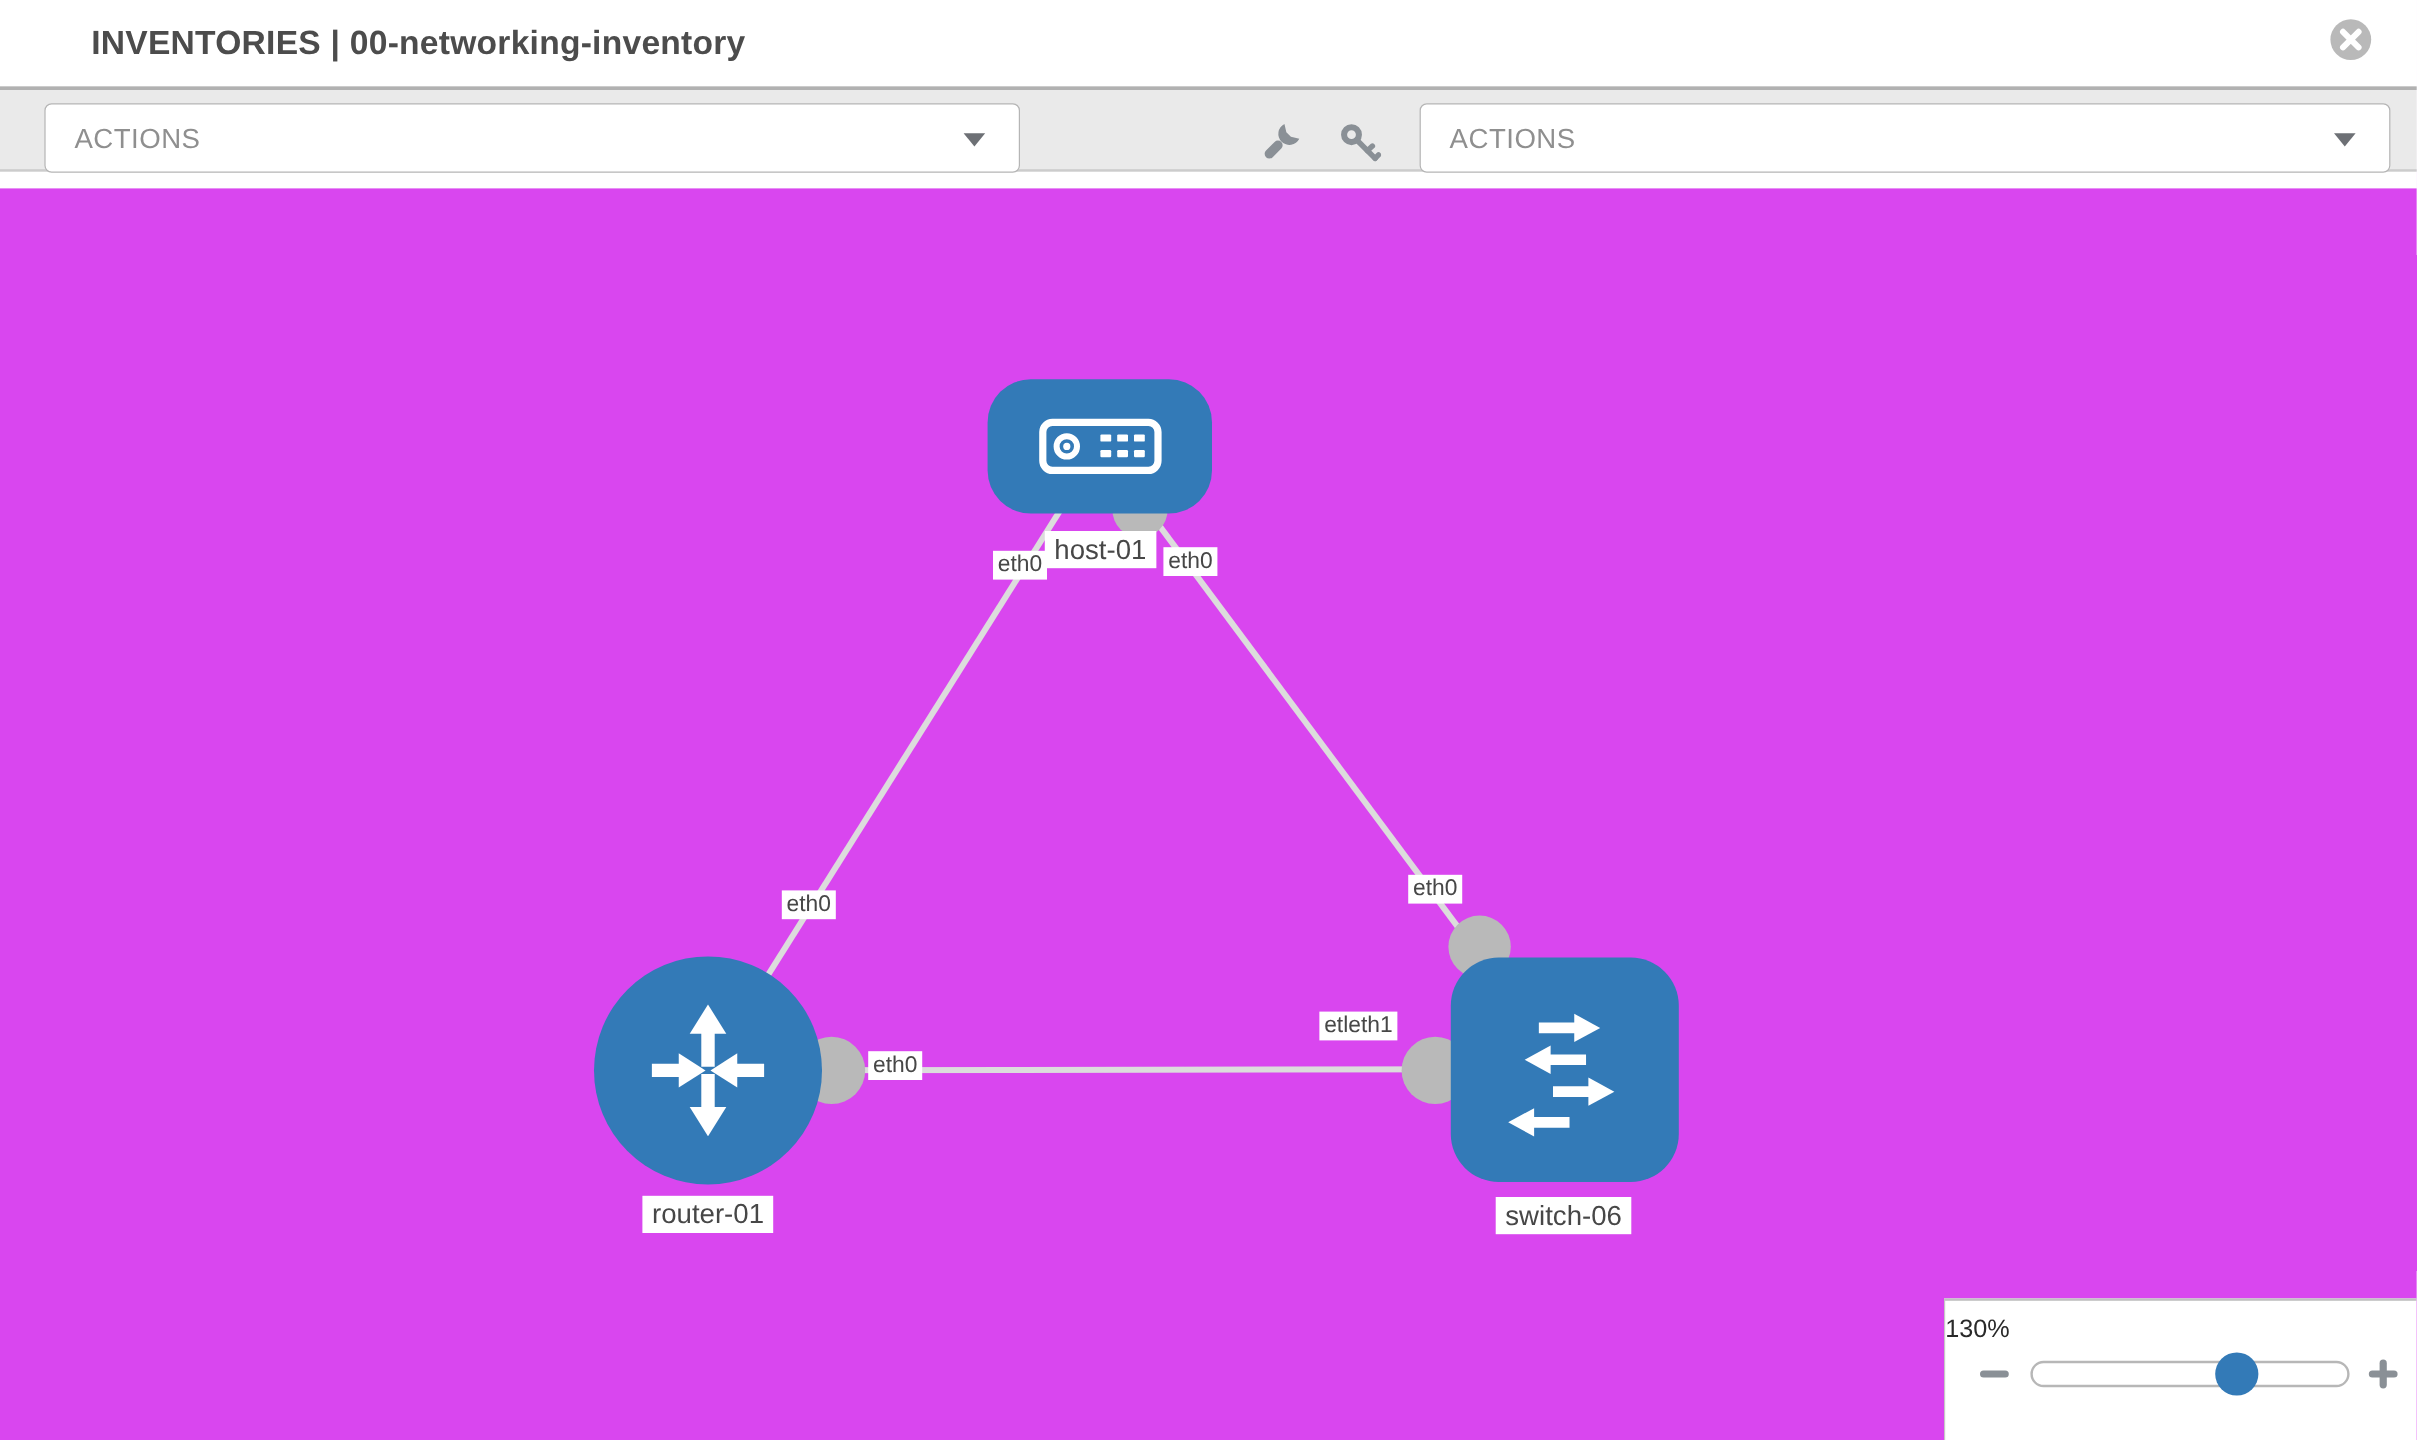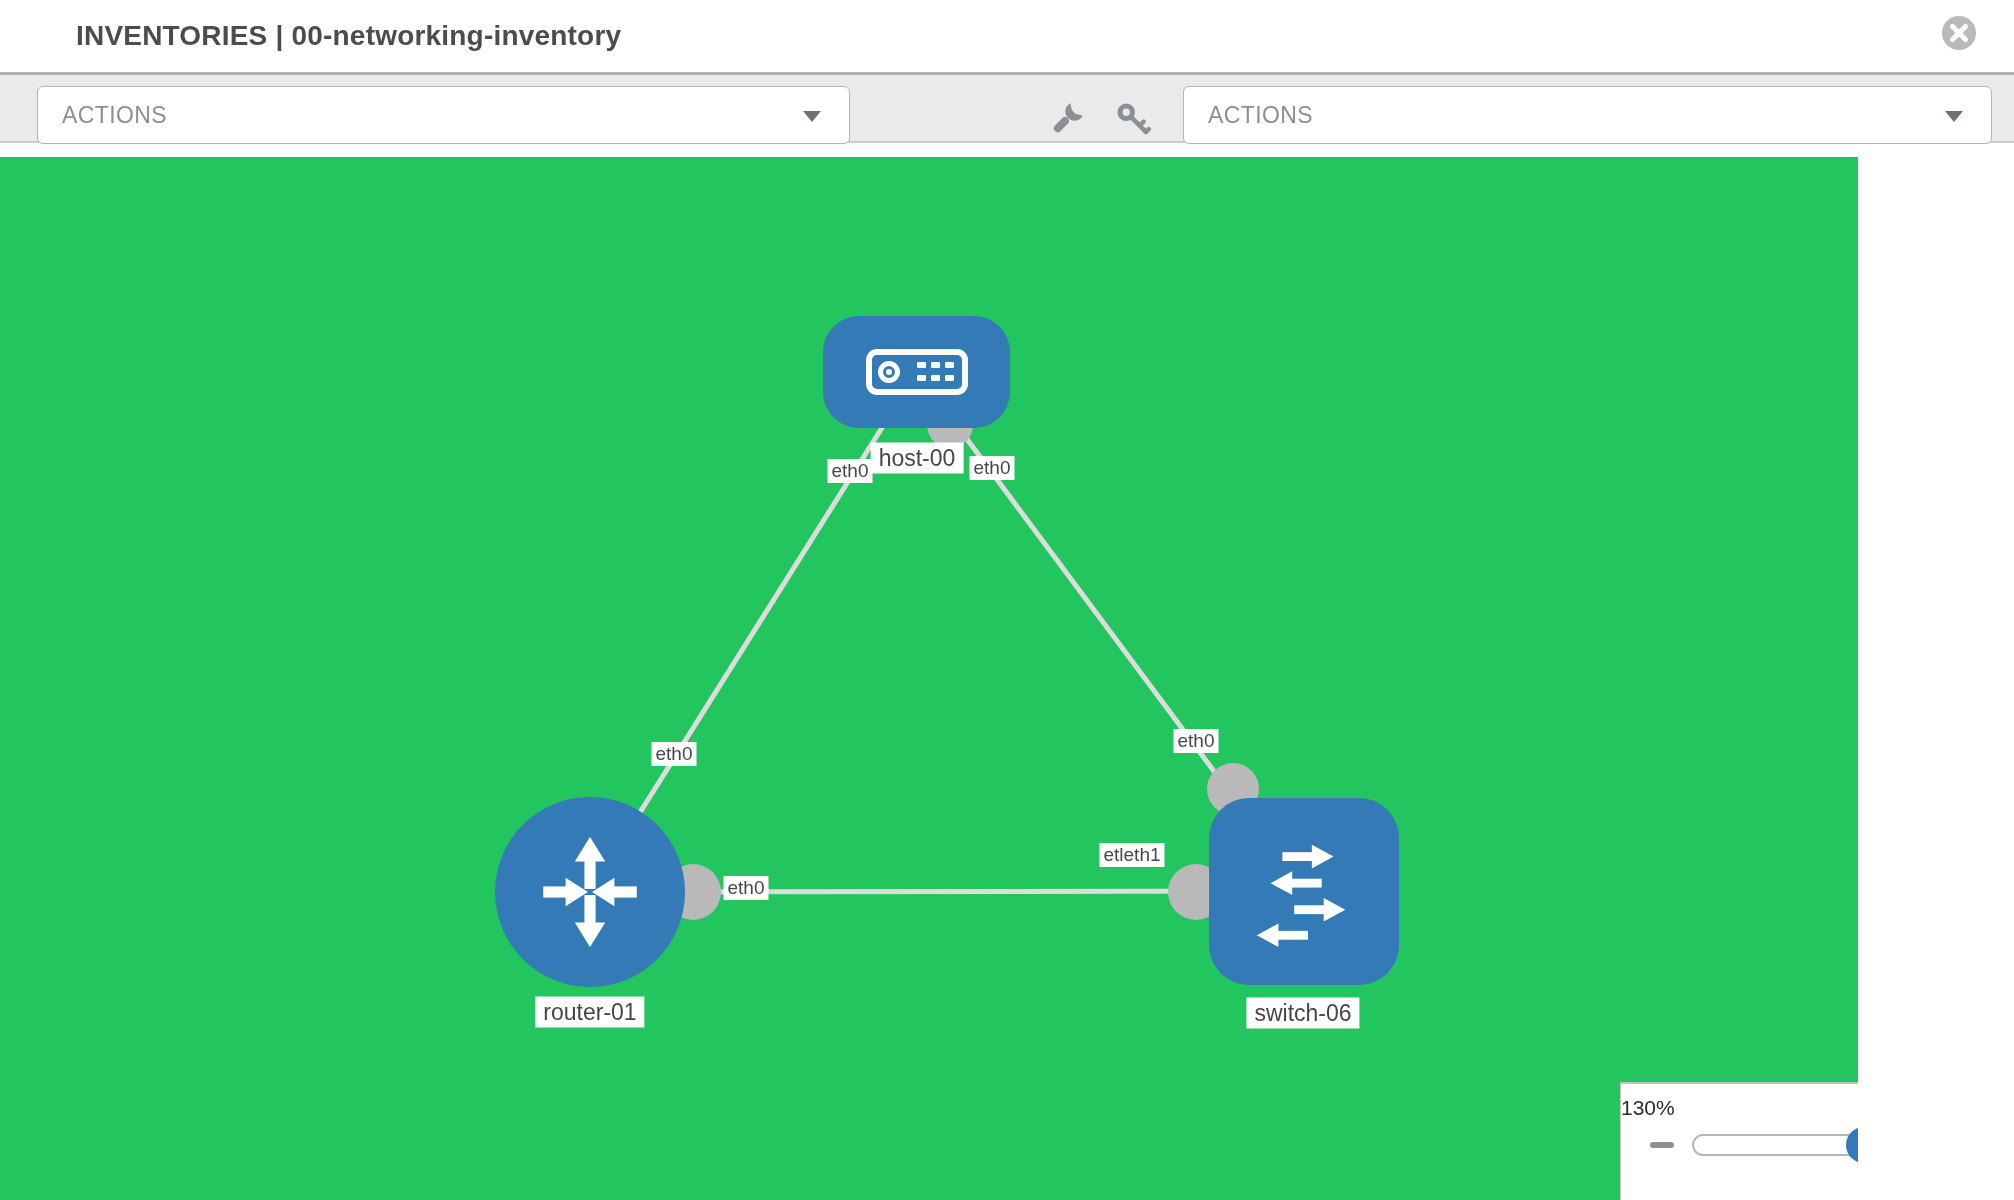--- a/index.html
+++ b/index.html
@@ -26,22 +26,22 @@
                         font-size:23px; color:#8f8f8f; letter-spacing:0.4px; }
   .dd-caret { position:absolute; right:28px; top:24px; width:0; height:0;
               border-left:9px solid transparent; border-right:9px solid transparent;
               border-top:11px solid #6d7075; }
   .tool-btn { position:absolute; top:26px; width:36px; height:36px; border:none;
               background:transparent; cursor:pointer; }
   .tool-btn.wrench { left:1049px; }
   .tool-btn.key    { left:1115px; }
 
   
-  .canvas { position:absolute; left:0; top:157px; width:1858px; height:1043px;
-            background:#22c55e; overflow:hidden; }
+  .canvas { position:absolute; left:0; top:157px; width:2014px; height:1043px;
+            background:#d946ef; overflow:hidden; }
   .links-svg { position:absolute; left:0; top:0; }
 
   .node { position:absolute; background:#337ab7; display:flex;
           align-items:center; justify-content:center; cursor:pointer; }
   .node-host   { left:823px;  top:159px; width:187px; height:112px; border-radius:36px; }
   .node-router { left:495px;  top:640px; width:190px; height:190px; border-radius:50%; }
   .node-switch { left:1209px; top:641px; width:190px; height:187px; border-radius:40px; }
 
   .nlabel { position:absolute; transform:translate(-50%,-50%); background:#ffffff;
             color:#474747; font-size:23px; padding:2px 8px; white-space:nowrap; }
@@ -173,21 +173,21 @@
       </svg>
     </div>
 
     <div class="ilabel" style="left:850px;  top:314px;">eth0</div>
     <div class="ilabel" style="left:992px;  top:311px;">eth0</div>
     <div class="ilabel" style="left:674px;  top:597px;">eth0</div>
     <div class="ilabel" style="left:1196px; top:584px;">eth0</div>
     <div class="ilabel" style="left:746px;  top:731px;">eth0</div>
     <div class="ilabel" style="left:1132px; top:698px;">etleth1</div>
 
-    <div class="nlabel" style="left:917px;  top:301px;">host-00</div>
+    <div class="nlabel" style="left:917px;  top:301px;">host-01</div>
     <div class="nlabel" style="left:590px;  top:855px;">router-01</div>
     <div class="nlabel" style="left:1303px; top:856px;">switch-06</div>
 
     <div class="zoom-panel">
       <div class="zoom-level">130%</div>
       <button class="zoom-out-btn">
         <span class="bar minus-h"></span>
       </button>
       <div class="zoom-track"></div>
       <div class="zoom-handle"></div>

